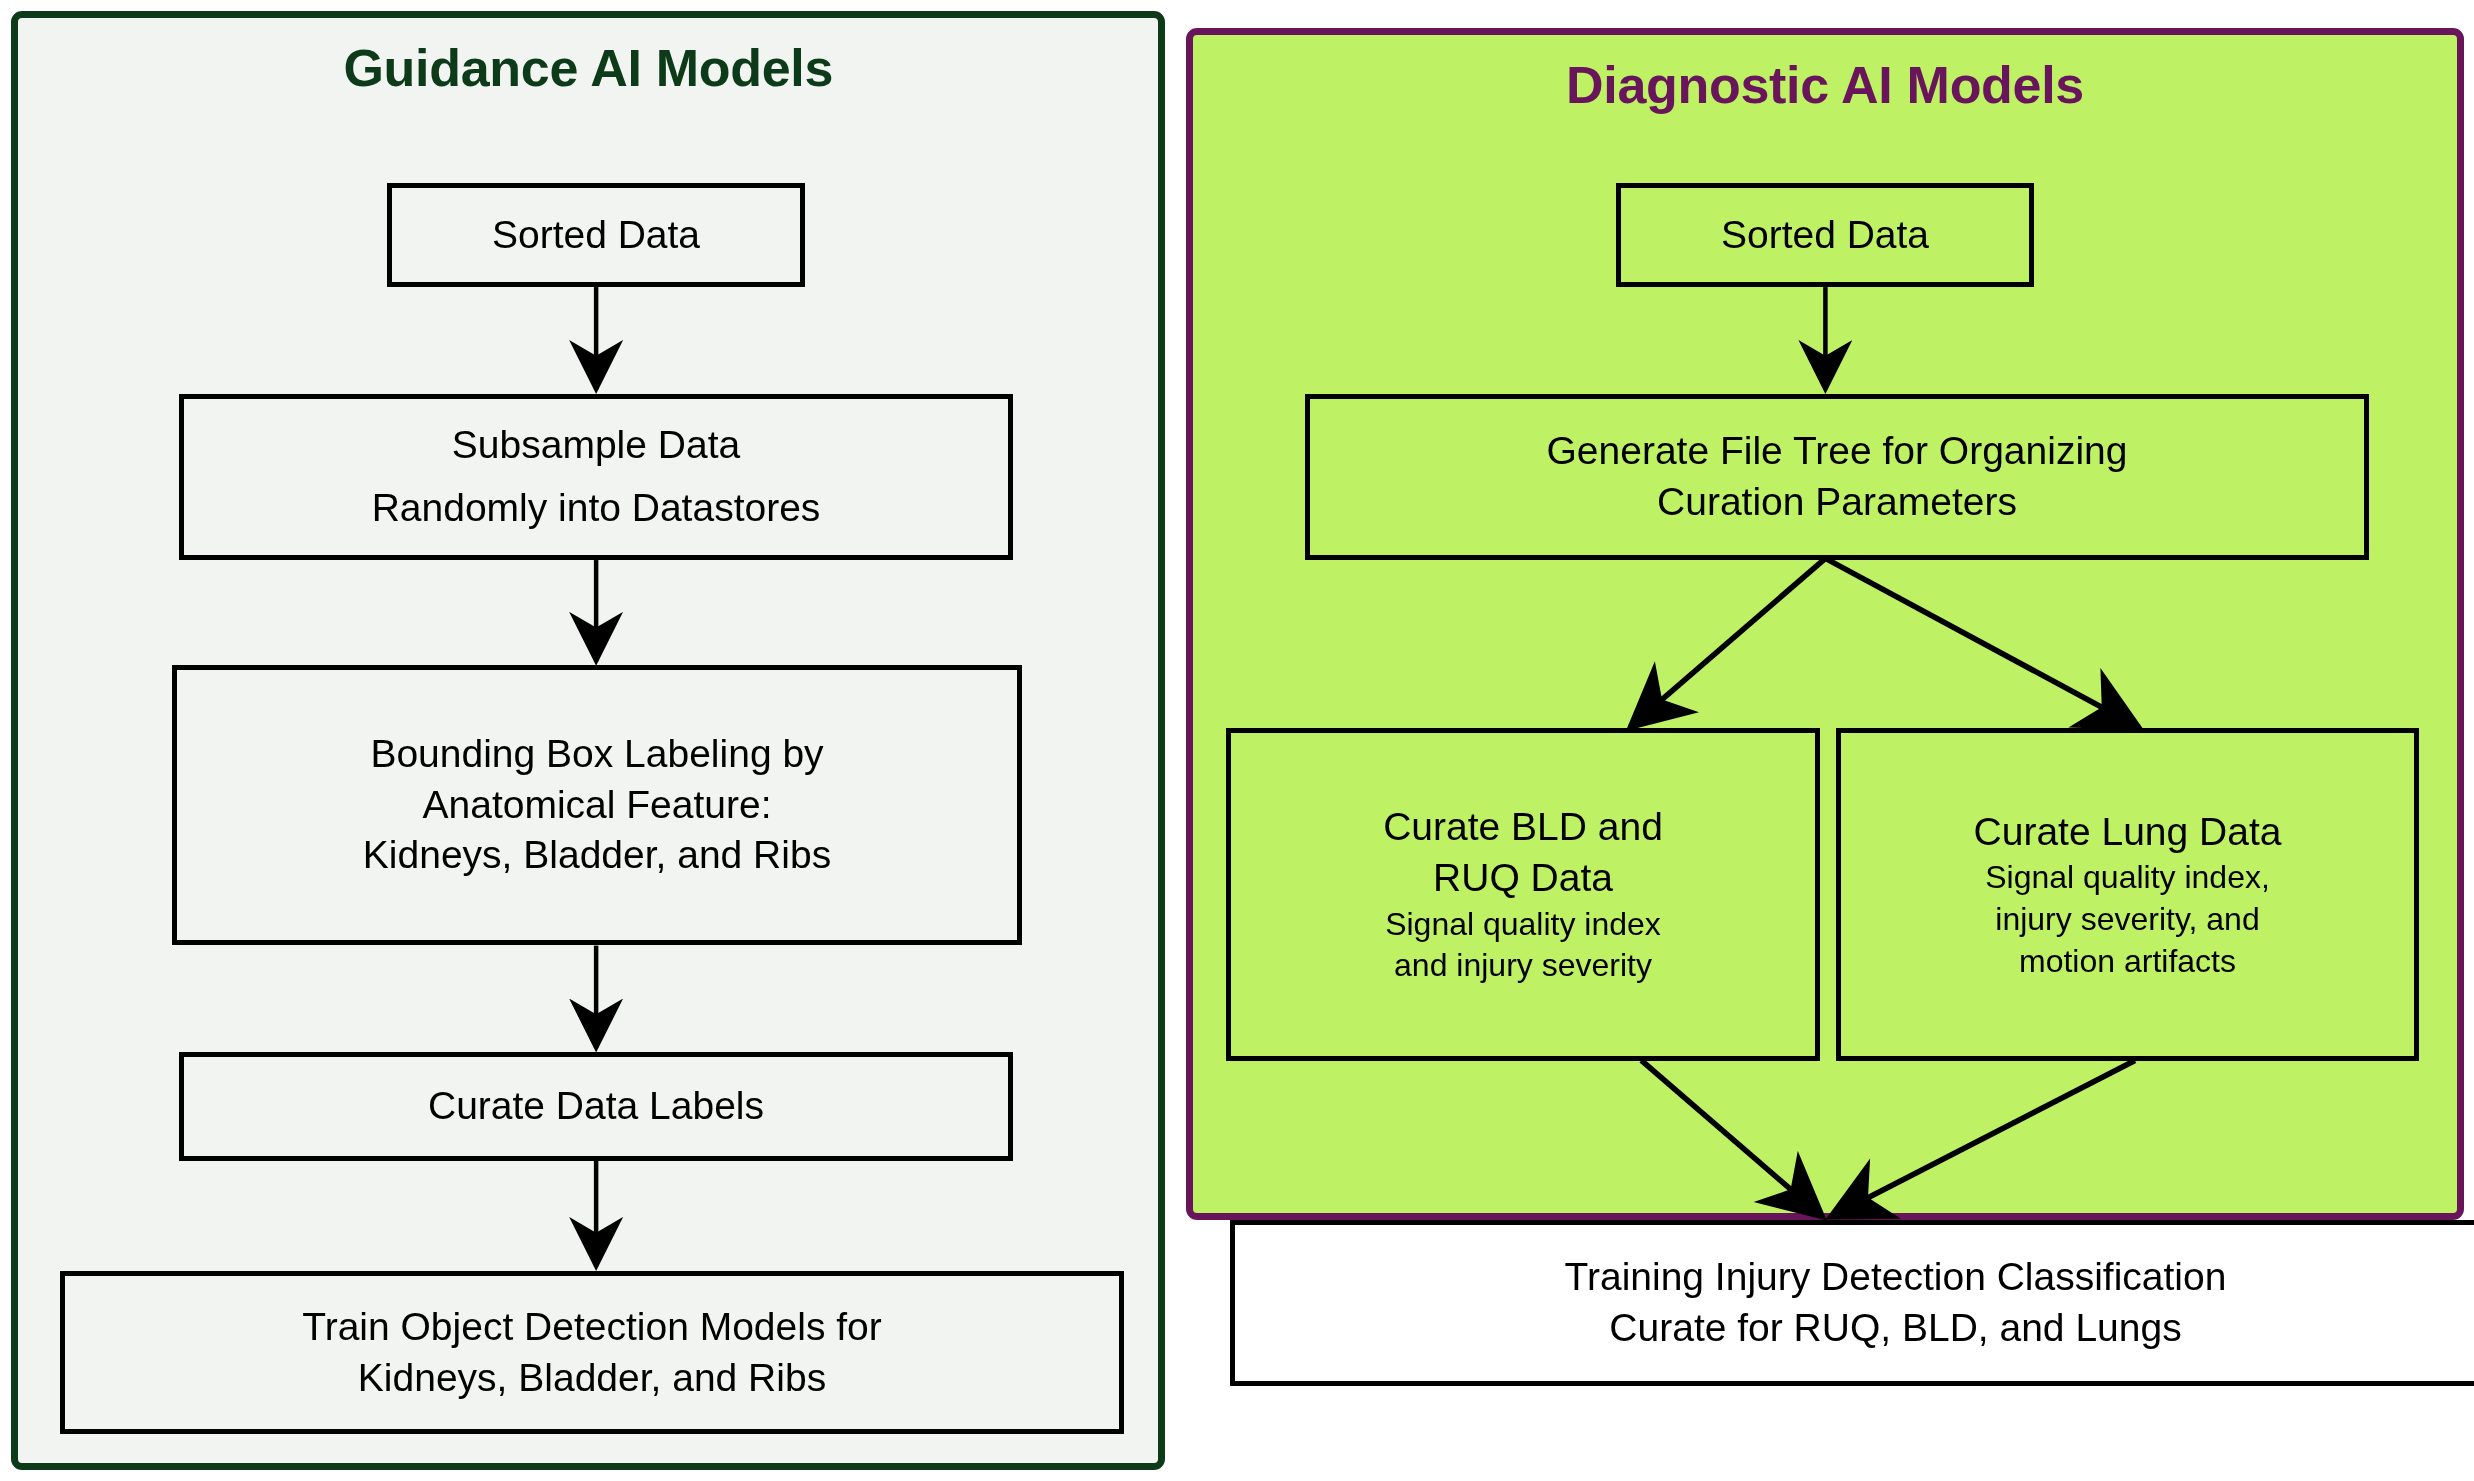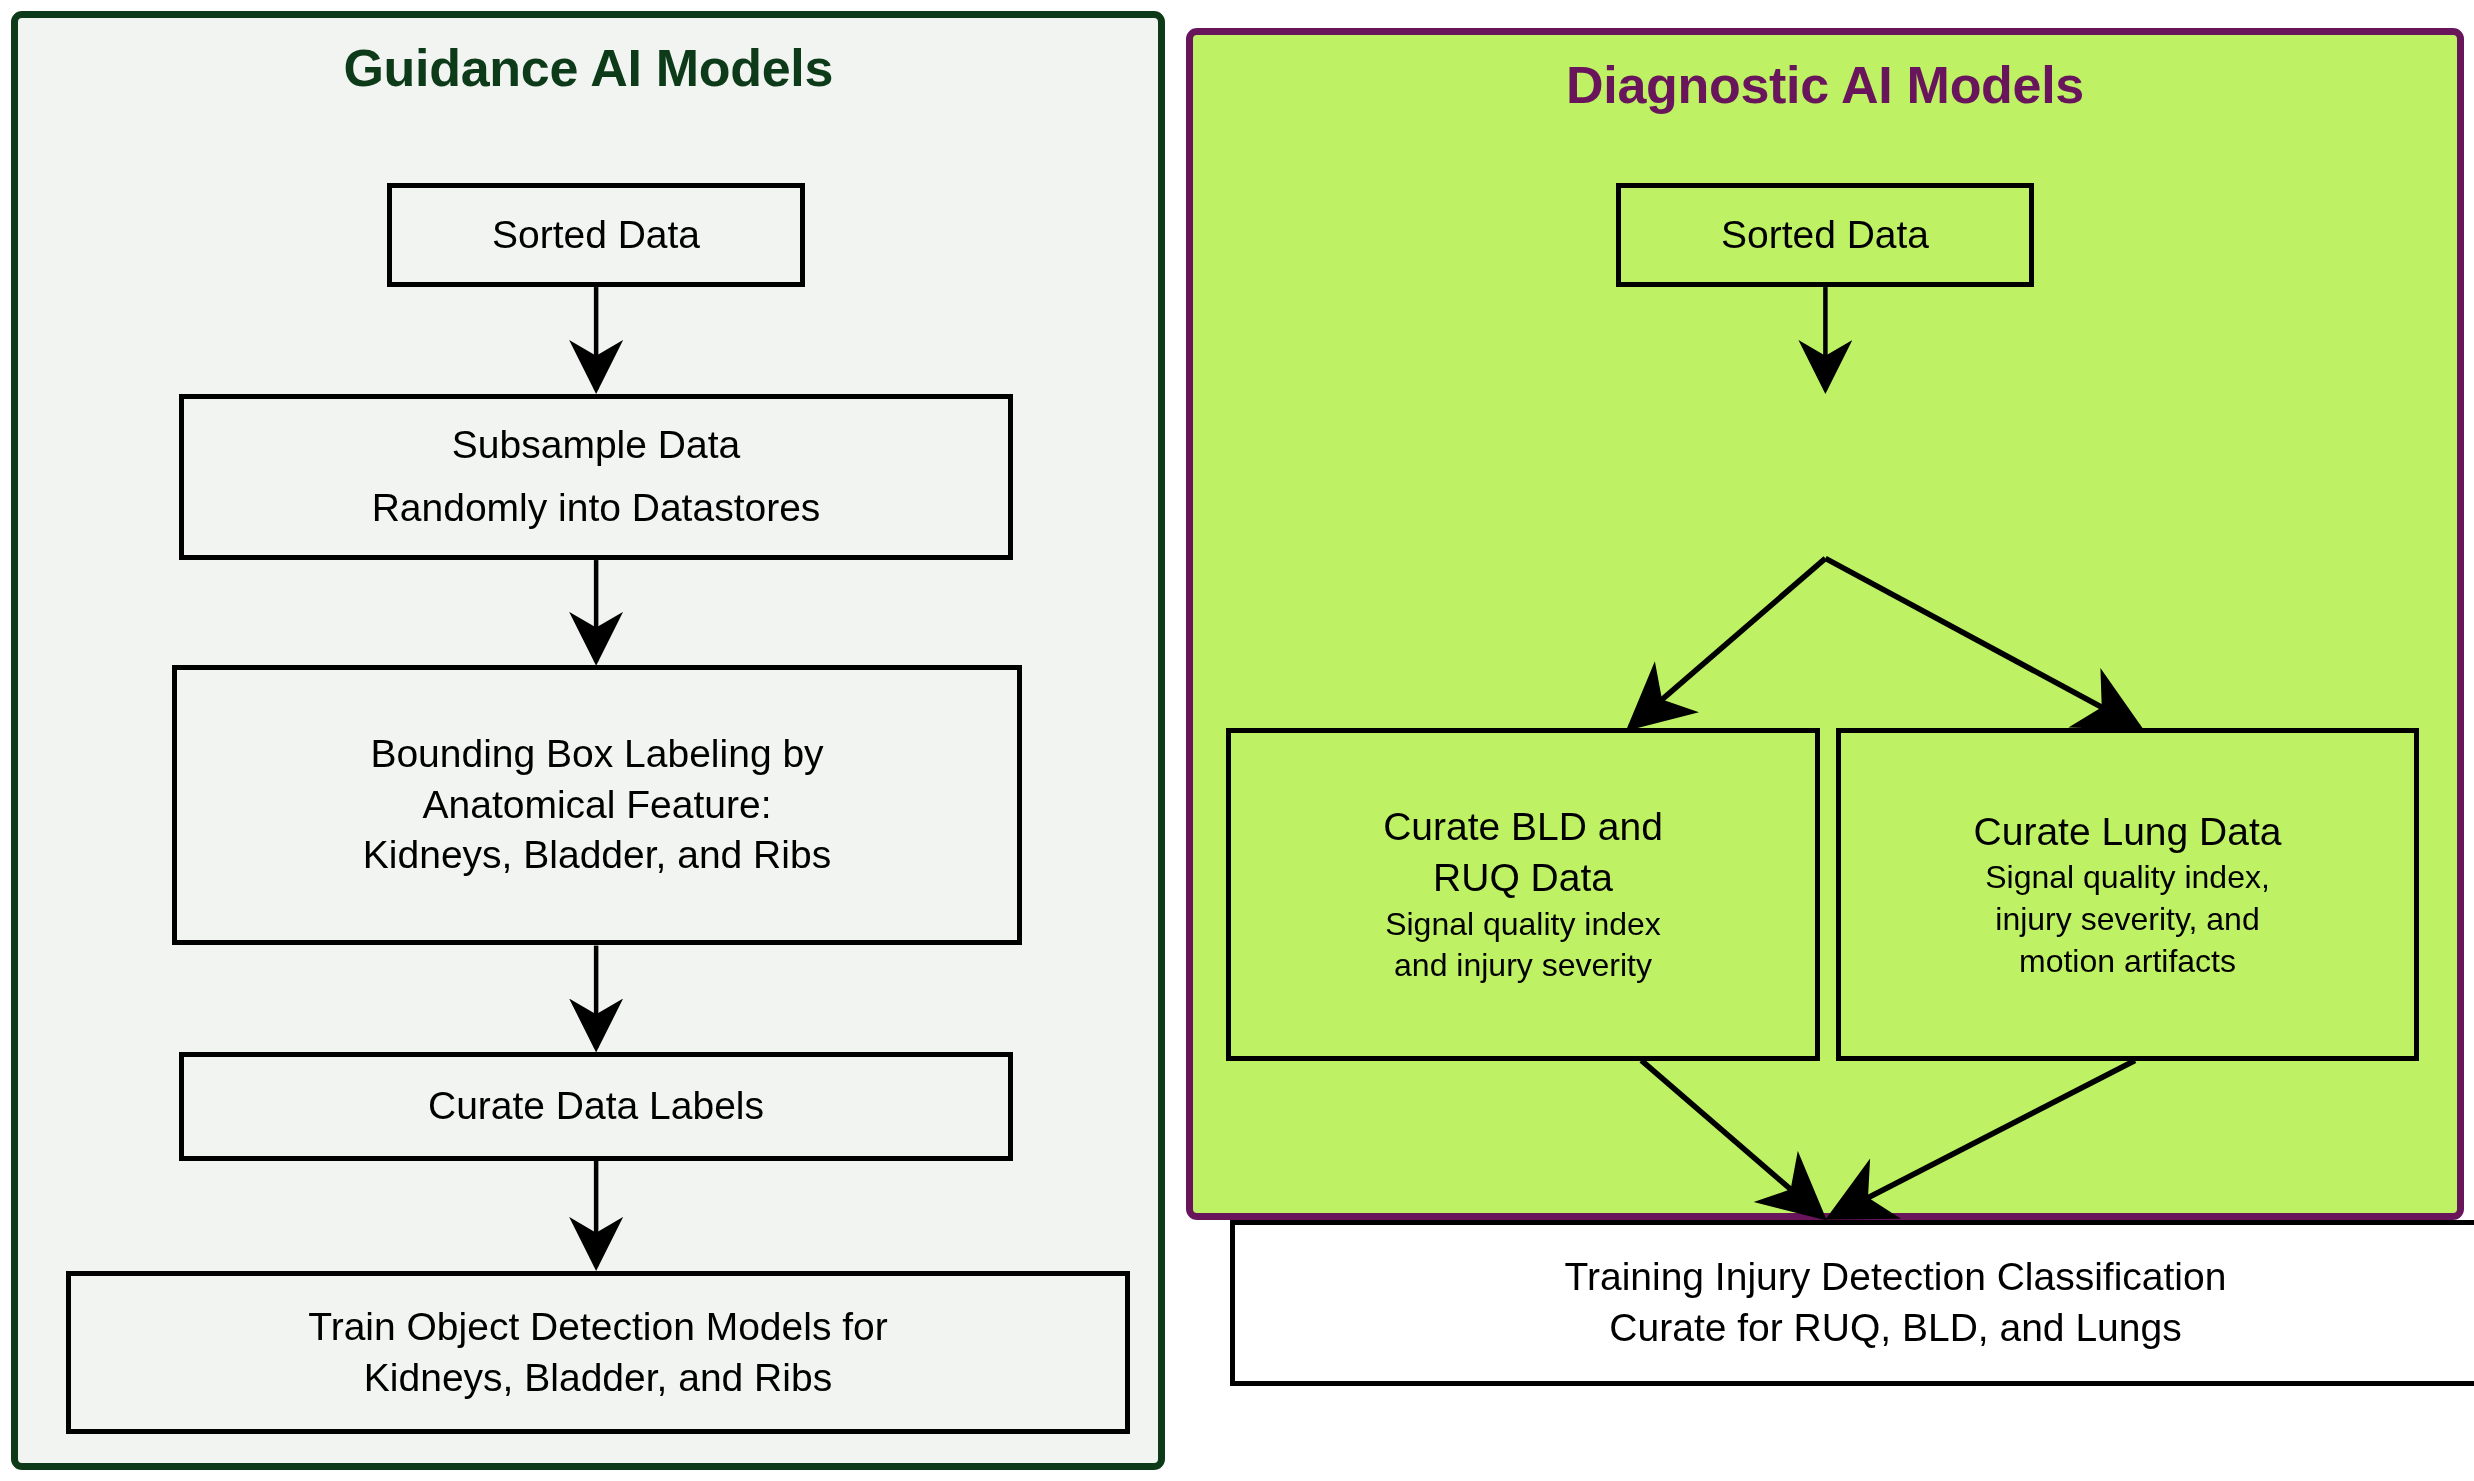--- a/index.html
+++ b/index.html
@@ -148,29 +148,33 @@
   <div class="node" id="g3" style="left:172px; top:665px; width:850px; height:280px;">
     <div class="main-line">Bounding Box Labeling by</div>
     <div class="main-line">Anatomical Feature:</div>
     <div class="main-line">Kidneys, Bladder, and Ribs</div>
   </div>
 
   <div class="node" id="g4" style="left:179px; top:1052px; width:834px; height:109px;text-align:center;">
     <div class="main-line">Curate Data Labels</div>
   </div>
 
-  <div class="node" id="g5" style="left:66px; top:1271px; width:1064px; height:163px;">
+  <div class="node" id="g5" style="left:60px; top:1271px; width:1064px; height:163px;">
     <div class="main-line">Train Object Detection Models for</div>
     <div class="main-line">Kidneys, Bladder, and Ribs</div>
   </div>
 
   <div class="node" id="d1" style="left:1616px; top:183px; width:418px; height:104px;">
     <div class="main-line">Sorted Data</div>
   </div>
 
+  <div class="node" id="d2" style="left:1305px; top:394px; width:1064px; height:166px;">
+    <div class="main-line">Generate File Tree for Organizing</div>
+    <div class="main-line">Curation Parameters</div>
+  </div>
 
   <div class="node" id="d3" style="left:1226px; top:728px; width:594px; height:333px;">
     <div class="main-line">Curate BLD and</div>
     <div class="main-line">RUQ Data</div>
     <div class="sub-line">Signal quality index</div>
     <div class="sub-line">and injury severity</div>
   </div>
 
   <div class="node" id="d4" style="left:1836px; top:728px; width:583px; height:333px;">
     <div class="main-line">Curate Lung Data</div>

